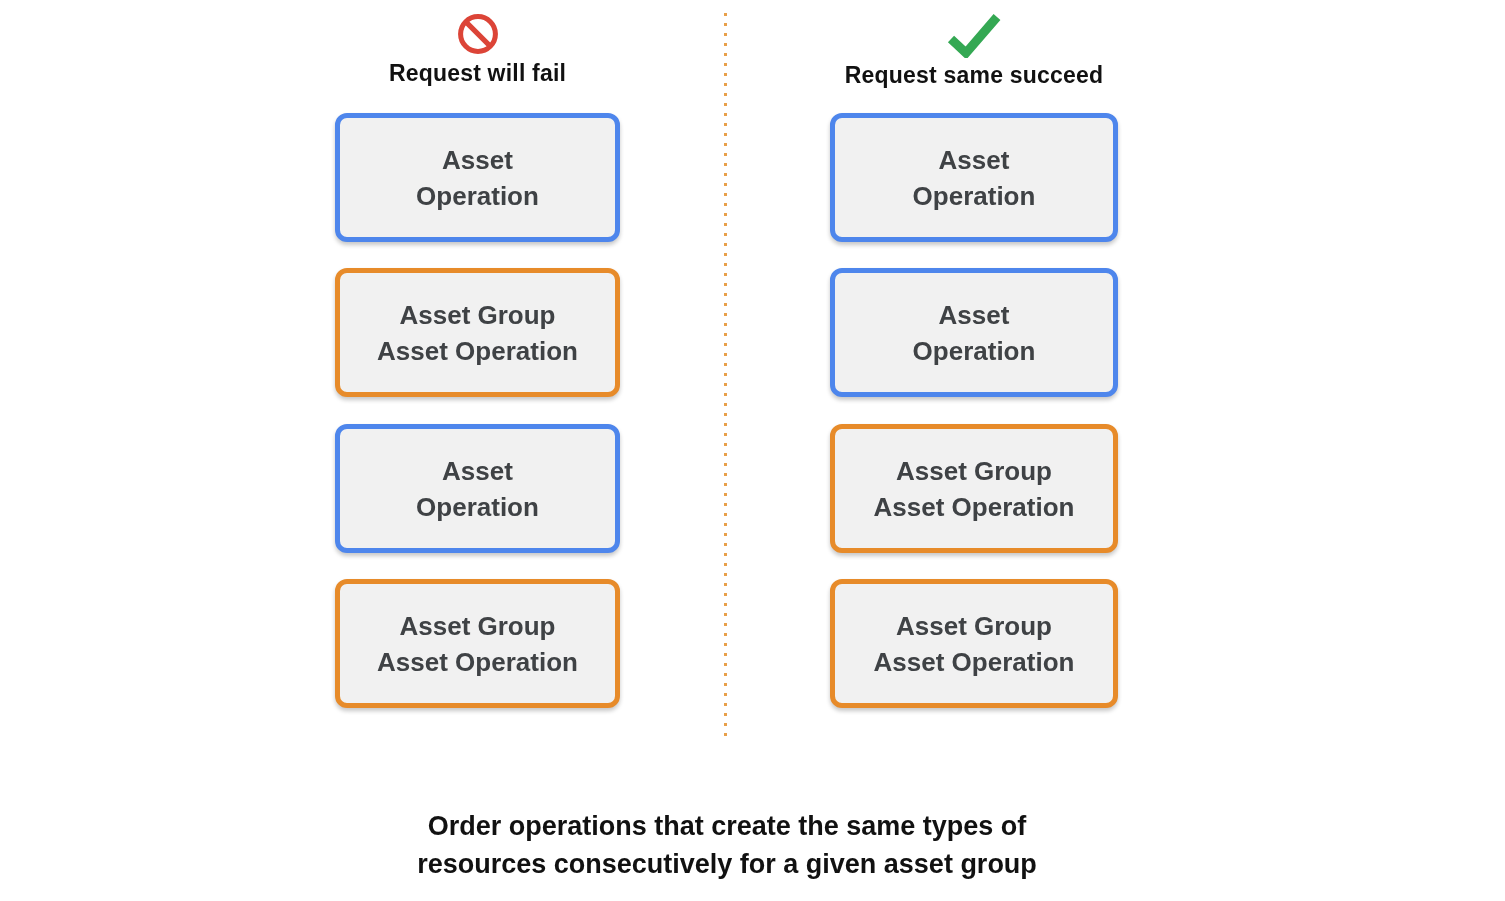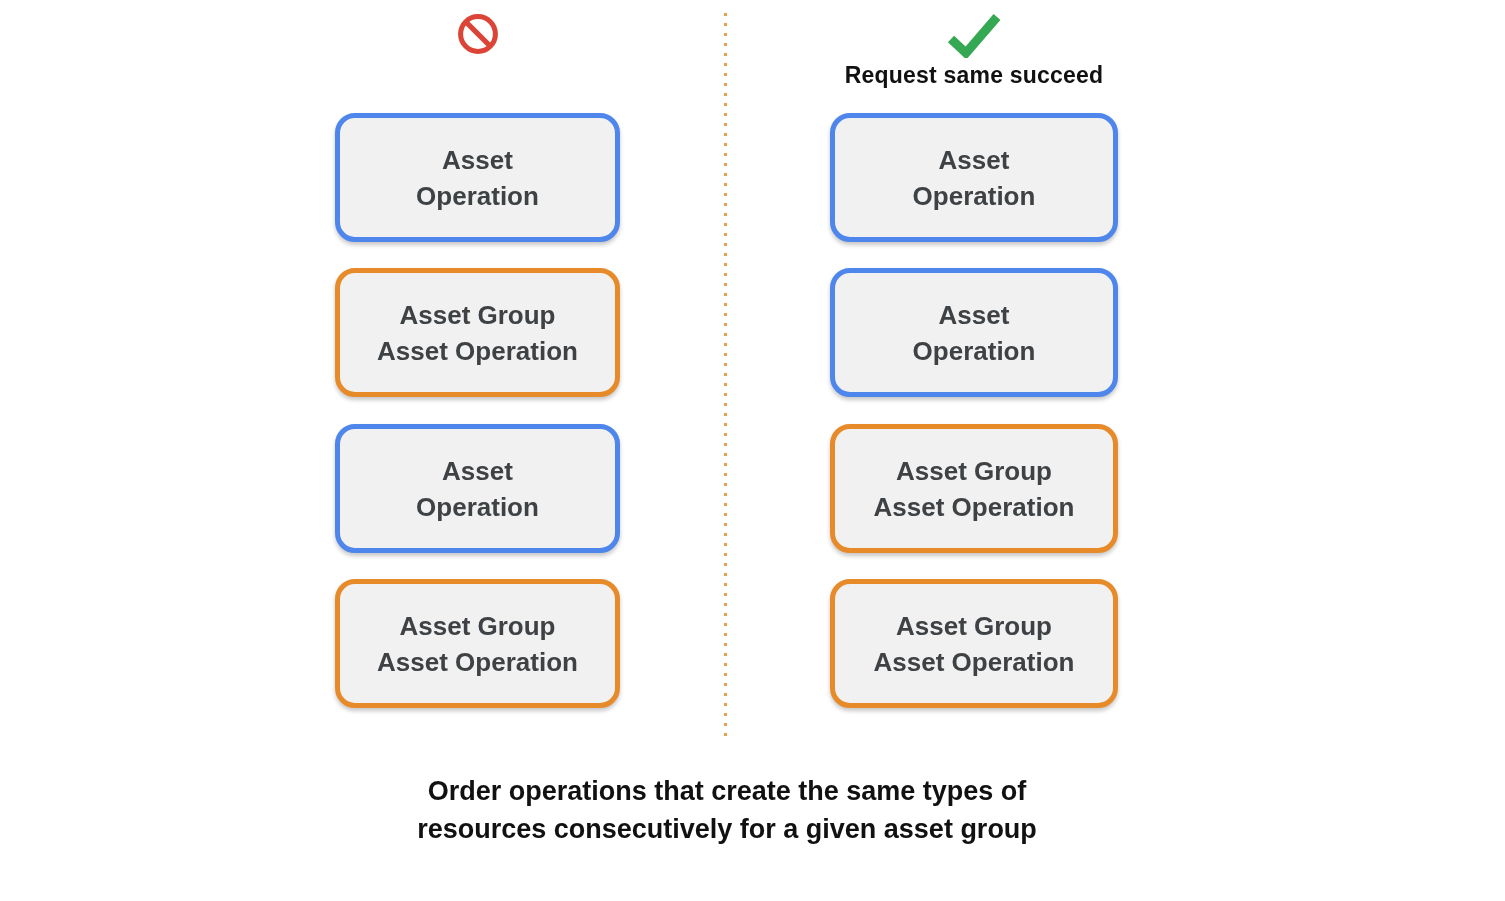--- a/index.html
+++ b/index.html
@@ -49,21 +49,21 @@
       transparent 3px, transparent 10px
     );
   }
 
   
   .op-box {
     position: absolute;
     height: 129px;
     background: #F1F1F1;
     border: 5px solid #999;
-    border-radius: 20px;
+    border-radius: 12px;
     box-shadow: 0 3px 4px rgba(0,0,0,0.22);
     display: flex;
     align-items: center;
     justify-content: center;
     text-align: center;
     font-size: 26px;
     font-weight: bold;
     line-height: 36px;
     color: #3F4245;
     white-space: pre-line;
@@ -72,41 +72,42 @@
   .col-left  { left: 335px; width: 285px; }
   .col-right { left: 830px; width: 288px; }
   .row-1 { top: 113px; }
   .row-2 { top: 268px; }
   .row-3 { top: 424px; }
   .row-4 { top: 579px; }
 
   
   .caption {
     position: absolute;
-    top: 772px;
+    top: 807px;
     left: 0;
     width: 1454px;
     text-align: center;
     font-size: 27px;
     font-weight: bold;
     line-height: 38px;
     color: #111111;
     white-space: pre-line;
   }
 </style>
 </head>
 <body>
 
 <div class="diagram">
 
   <div class="col-header fail">
     <svg class="header-icon" width="44" height="44" viewBox="0 0 48 48" style="color: rgb(220, 68, 55);">
       <circle cx="24" cy="24" r="19" fill="none" stroke="currentColor" stroke-width="5.5"></circle>
       <line x1="10.5" y1="10.5" x2="37.5" y2="37.5" stroke="currentColor" stroke-width="5.5"></line>
     </svg>
+    <div class="header-title">Request will fail</div>
   </div>
 
   <div class="col-header succeed">
     <svg class="header-icon" width="58" height="46" viewBox="0 0 58 46" style="color: rgb(52, 168, 83);">
       <path d="M6 27 L21 41 L52 5" fill="none" stroke="currentColor" stroke-width="9"></path>
     </svg>
     <div class="header-title">Request same succeed</div>
   </div>
 
   <div class="divider" style="color: rgb(232, 160, 74);"></div>

